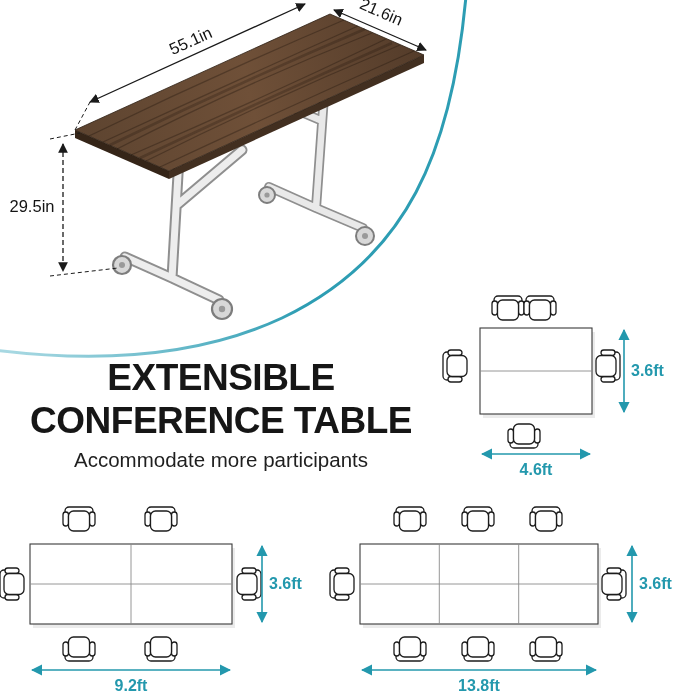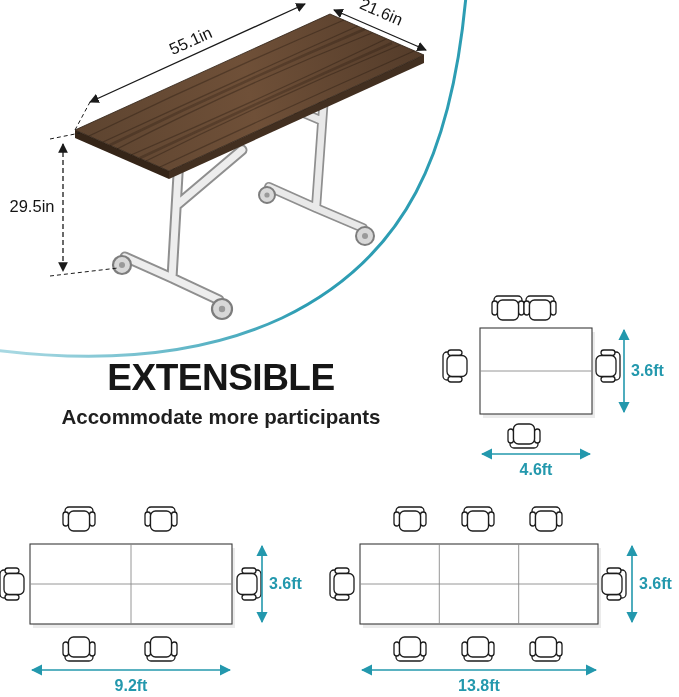--- a/index.html
+++ b/index.html
@@ -2,21 +2,21 @@
 <html><head>
 <meta charset="utf-8">
 <style>
   html,body{margin:0;padding:0;background:#fff;}
   .canvas{position:relative;width:679px;height:697px;background:#ffffff;overflow:hidden;
           font-family:"Liberation Sans",sans-serif;}
   .abs{position:absolute;}
   svg text{font-family:"Liberation Sans","DejaVu Sans",sans-serif;}
   .heading{position:absolute;left:20px;top:356px;width:402px;text-align:center;}
   .title-line{font-size:37px;font-weight:800;line-height:43px;color:#161616;letter-spacing:-0.5px;white-space:nowrap;}
-  .subtitle{font-size:20.5px;font-weight:700;color:#1f1f1f;margin-top:6px;white-space:nowrap;}
+  .subtitle{font-size:20.5px;font-weight:400;color:#1f1f1f;margin-top:6px;white-space:nowrap;}
   .dim-label{fill:#2398ad;font-weight:bold;font-size:16px;}
   .ill-label{fill:#141414;font-size:16.5px;}
 </style>
 </head>
 <body>
 
 <div class="canvas">
 
   <svg width="0" height="0" class="abs" aria-hidden="true">
     <defs>
@@ -113,20 +113,21 @@
     <g>
       <line x1="50" y1="139" x2="80" y2="133" stroke="#1a1a1a" stroke-width="1" stroke-dasharray="4,3"></line>
       <line x1="50" y1="276" x2="118" y2="268" stroke="#1a1a1a" stroke-width="1" stroke-dasharray="4,3"></line>
       <line x1="63" y1="144" x2="63" y2="271" stroke="#1a1a1a" stroke-width="1.3" stroke-dasharray="5,3" marker-start="url(#arrow-black)" marker-end="url(#arrow-black)"></line>
       <text class="ill-label" x="32" y="212" text-anchor="middle" font-size="17.5">29.5in</text>
     </g>
   </svg>
 
   <div class="heading">
     <div class="title-line">EXTENSIBLE</div>
+    <div class="title-line">CONFERENCE TABLE</div>
     <div class="subtitle">Accommodate more participants</div>
   </div>
 
   <svg class="abs" style="left:430px;top:286px" width="240" height="200">
     <g>
       <rect x="53" y="46" width="112" height="86" fill="rgba(0,0,0,0.08)"></rect>
       <rect x="50" y="42" width="112" height="86" fill="#ffffff" stroke="#3a3a3a" stroke-width="1.1"></rect>
       <line x1="50" y1="85" x2="162" y2="85" stroke="#8a8a8a" stroke-width="0.9"></line>
     </g>
     <use href="#chair-glyph" transform="translate(78,24)"></use>

